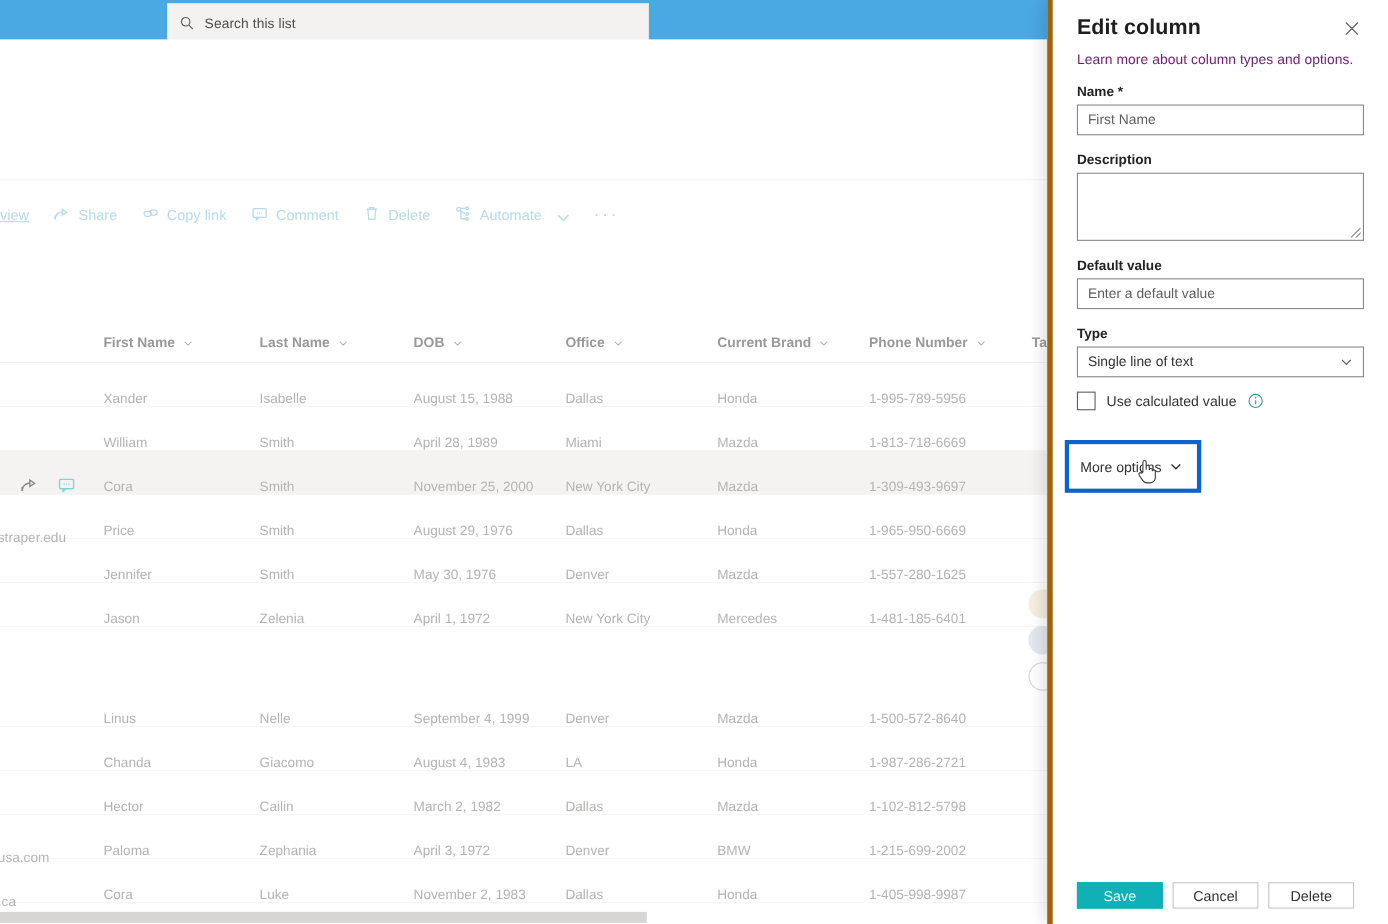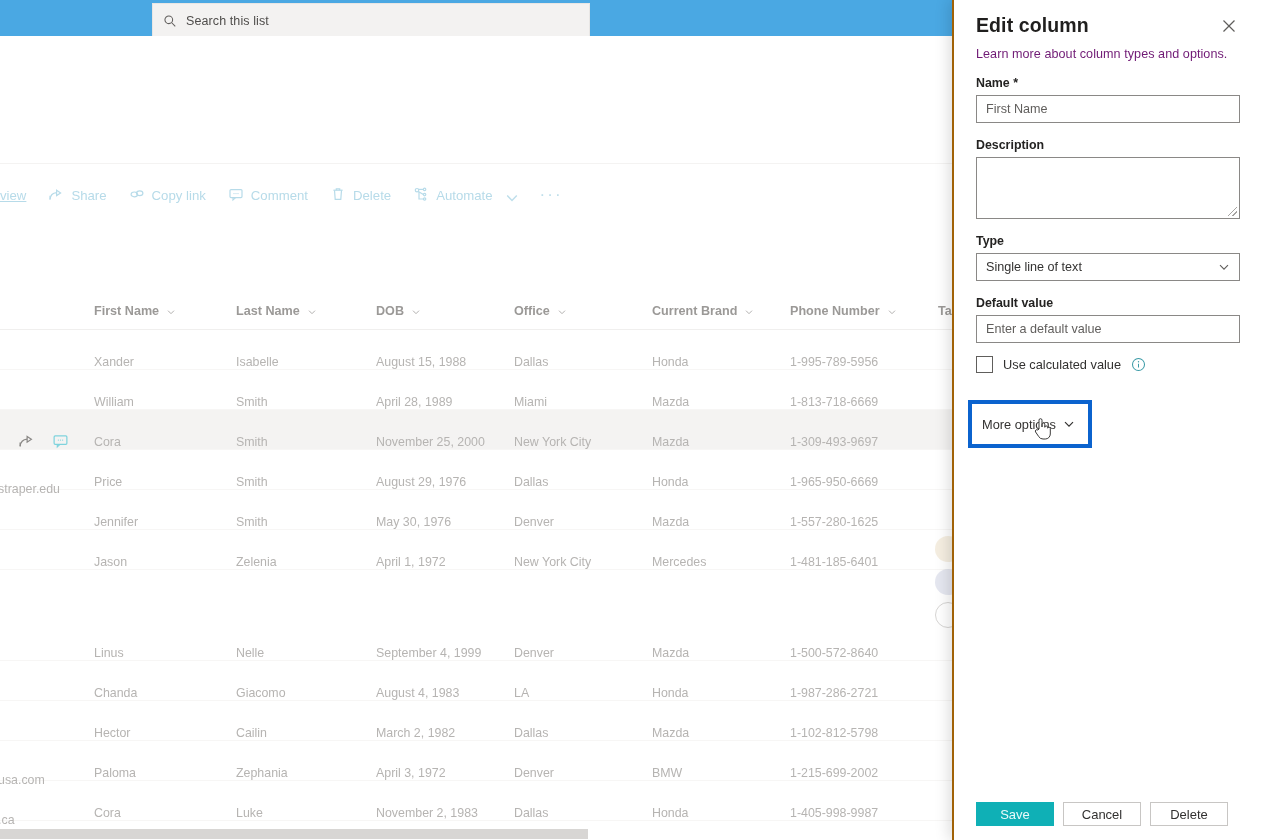--- a/index.html
+++ b/index.html
@@ -101,21 +101,21 @@
   .hscroll-thumb {
     position: absolute; left: 0; bottom: 1px; height: 10px; width: 588px;
     background: #d8d6d4;
   }
 
   
   .panel {
     position: absolute; right: 0; top: 0; width: 310px; height: 840px;
     background: #ffffff;
     box-shadow: -3px 0 14px rgba(0,0,0,.14);
-    border-left: 2px solid #a16207;
+    border-left: 5px solid #a16207;
   }
   .panel-head {
     position: relative; padding: 14px 20px 0 22px;
     display: flex; align-items: flex-start; justify-content: space-between;
   }
   .panel-title { font-size: 19.5px; font-weight: 600; color: #201f1e; letter-spacing: .1px; }
   .panel-close {
     width: 26px; height: 26px; display: flex; align-items: center; justify-content: center;
     color: #605e5c; margin-top: 1px;
   }
@@ -507,35 +507,35 @@
         <span>First Name</span>
       </div>
     </div>
 
     <div class="field">
       <div class="flabel">Description</div>
       <div class="ftext"></div>
     </div>
 
     <div class="field">
+      <div class="flabel">Default value</div>
+      <div class="fbox">
+        <span>Enter a default value</span>
+      </div>
+    </div>
+
+    <div class="field">
       <div class="flabel">Type</div>
       <div class="fbox select">
         <span>Single line of text</span>
         <span class="chev">
           <svg viewBox="0 0 12 12" fill="none" stroke="currentColor" stroke-width="1.1">
               <path d="M2 4.2 L6 8.2 L10 4.2"></path>
             </svg>
         </span>
-      </div>
-    </div>
-
-    <div class="field">
-      <div class="flabel">Default value</div>
-      <div class="fbox">
-        <span>Enter a default value</span>
       </div>
     </div>
 
     <div class="check-row">
       <span class="checkbox"></span>
       <span class="check-label">Use calculated value</span>
       <span class="info-icon">
         <svg viewBox="0 0 16 16" fill="none" stroke="currentColor" stroke-width="1.1">
           <circle cx="8" cy="8" r="6.4"></circle>
           <path d="M8 7.2 L8 11.2"></path>

